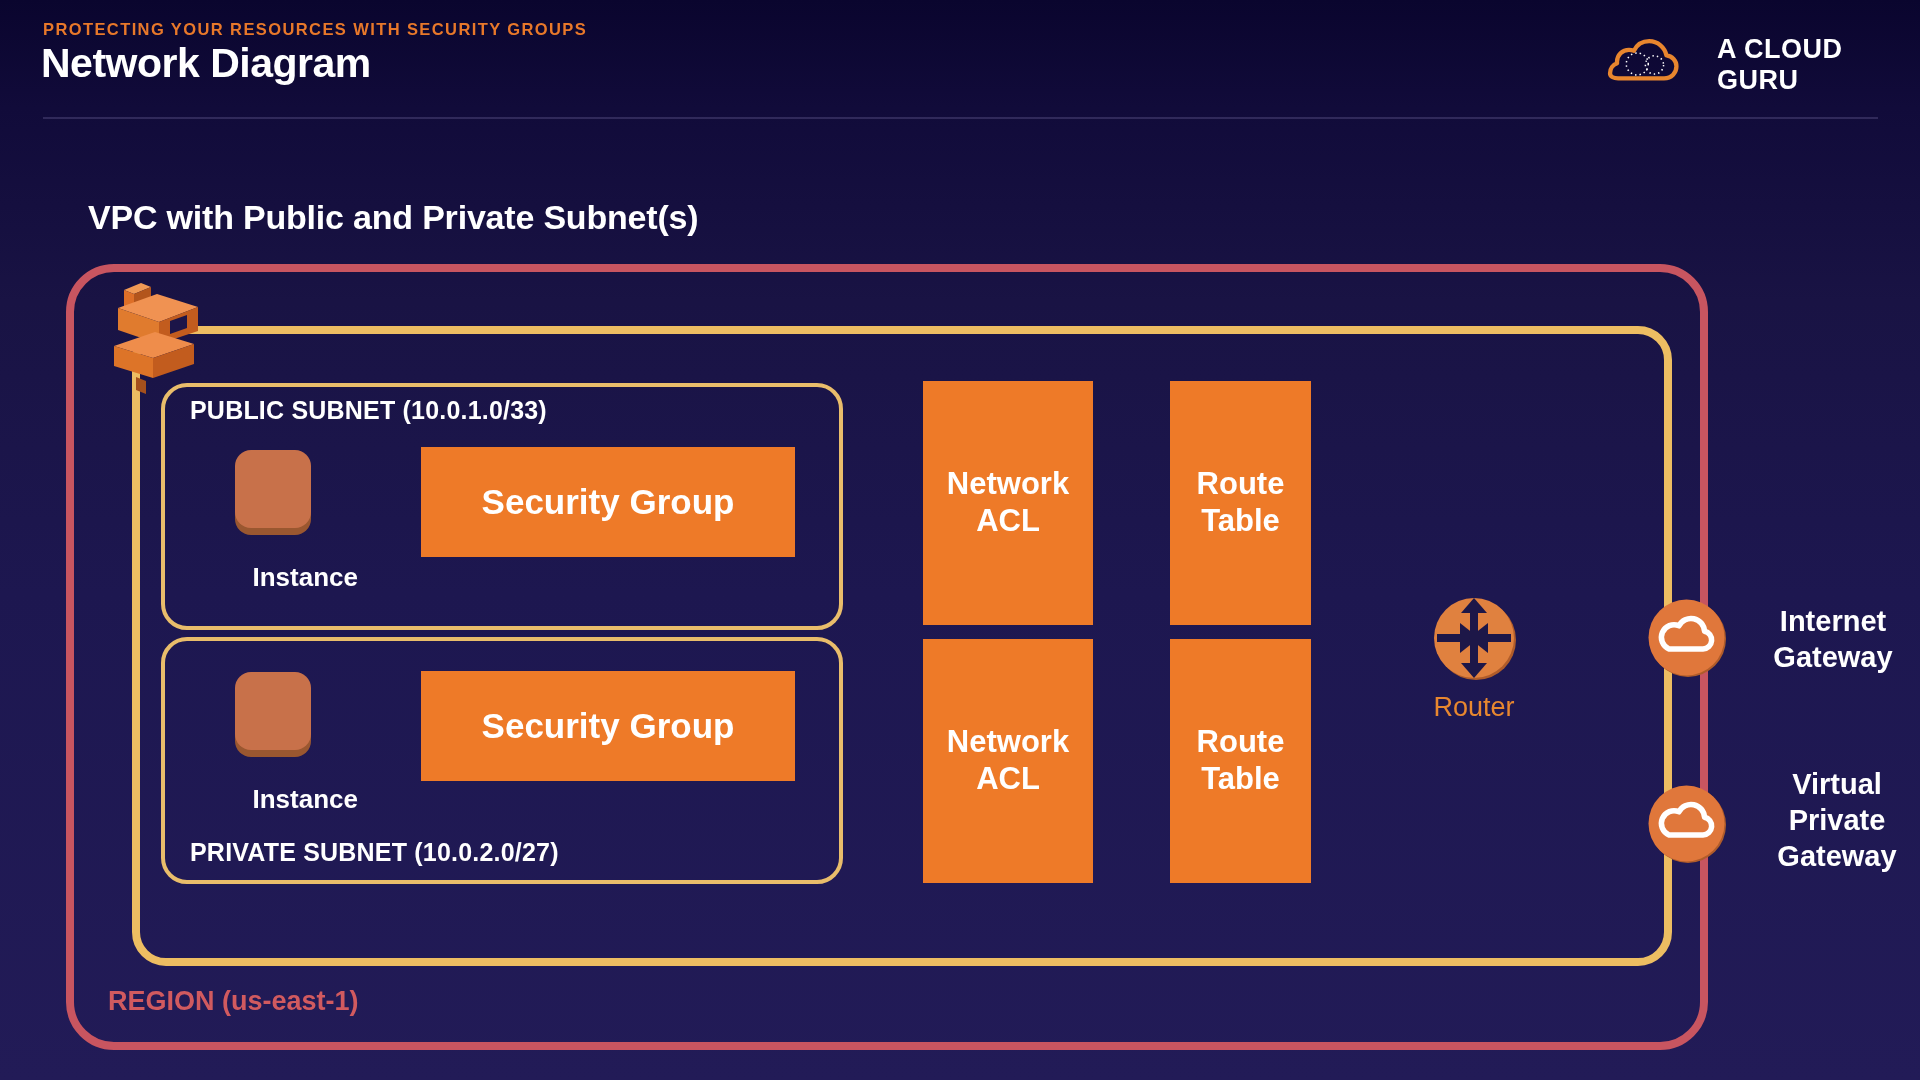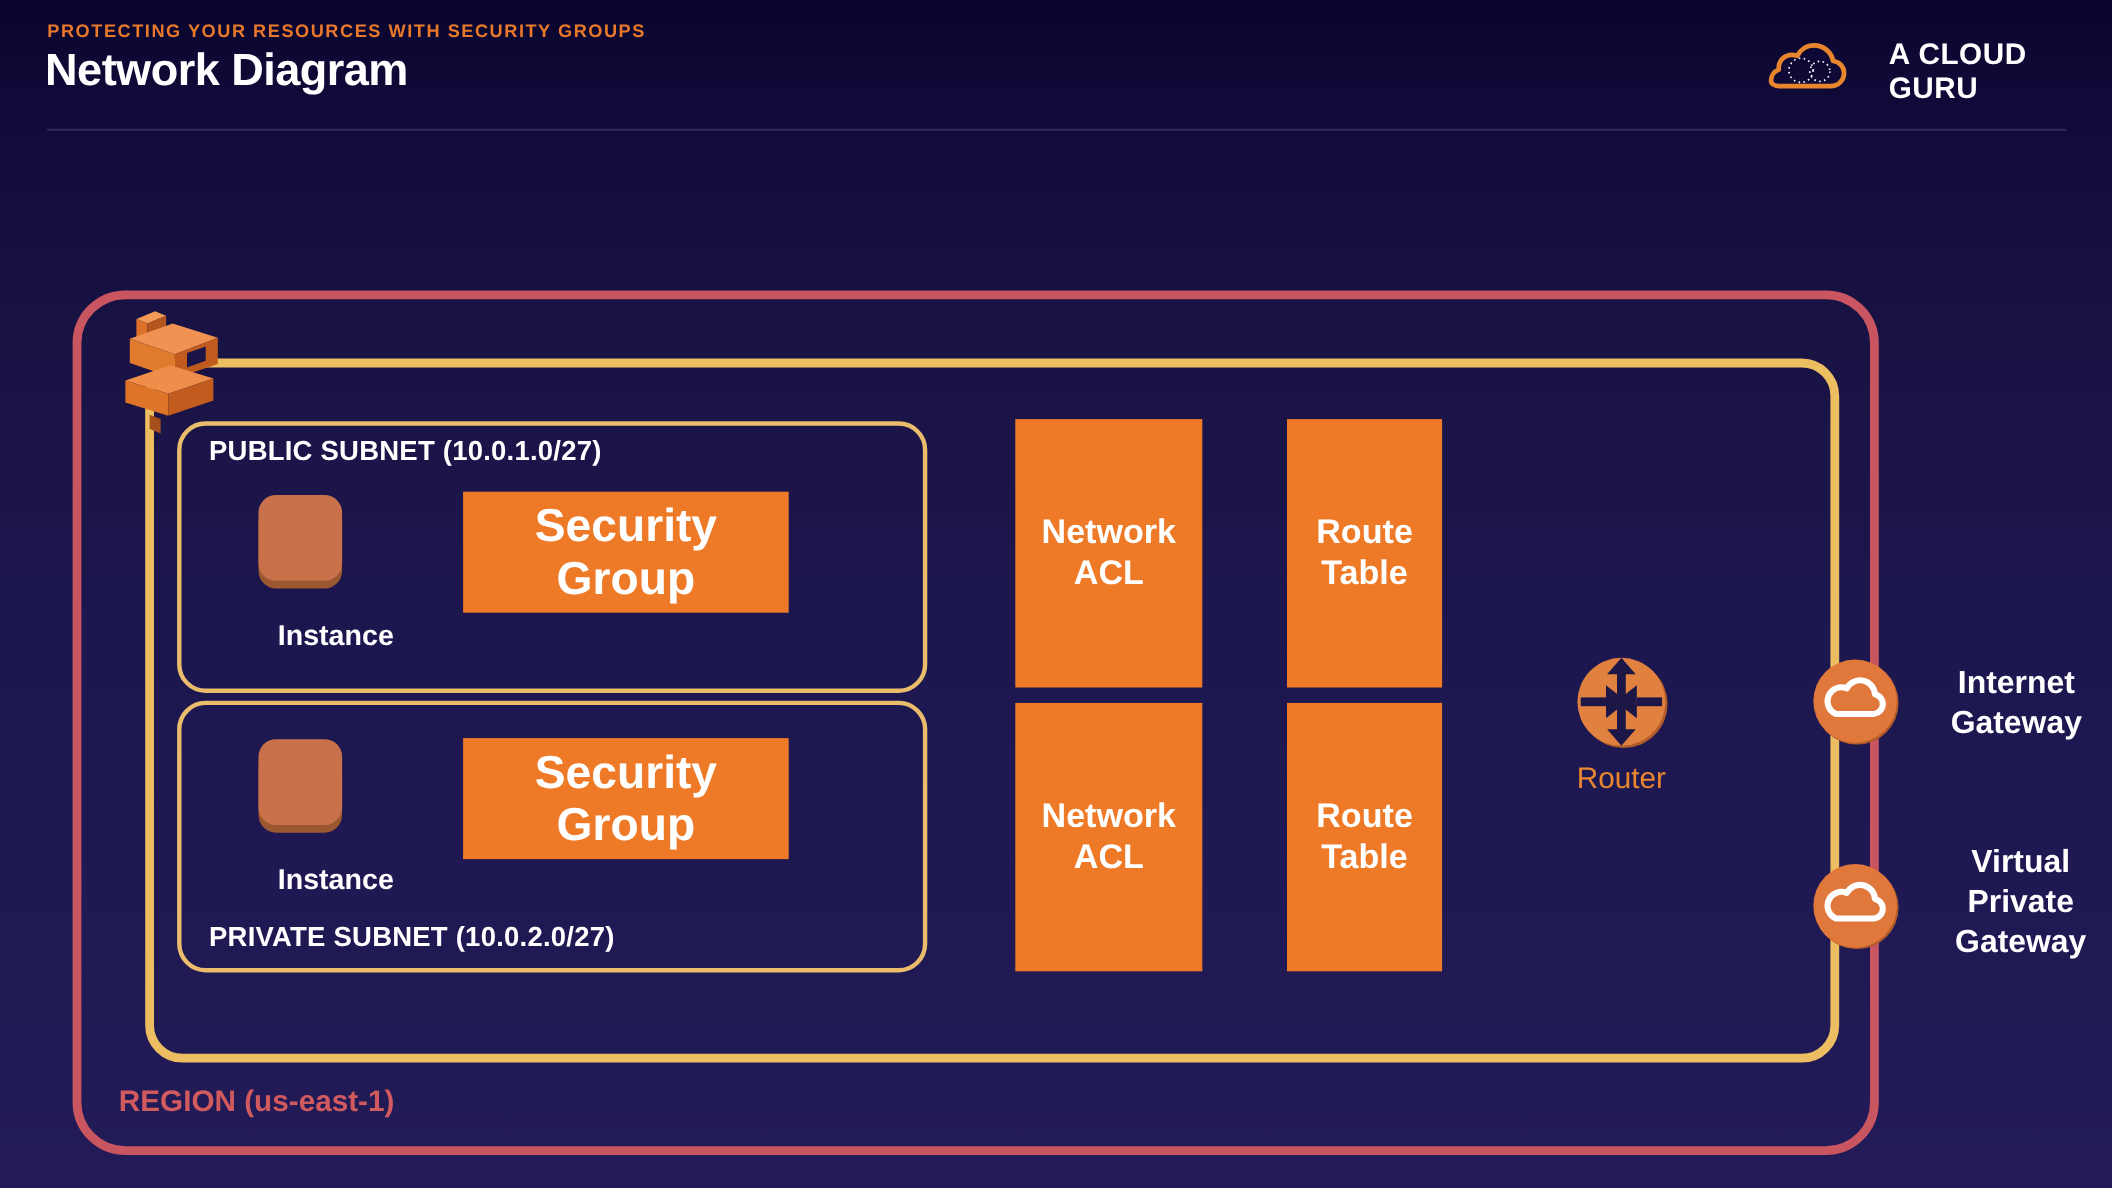--- a/index.html
+++ b/index.html
@@ -24,21 +24,21 @@
   .subnet-box{width:674px;height:239px;border:4px solid #e9bd6b;border-radius:26px;}
   .subnet-public{left:161px;top:383px;}
   .subnet-private{left:161px;top:637px;}
   .subnet-label{font-size:25px;font-weight:800;color:#ffffff;letter-spacing:0.2px;}
   .lbl-public{left:190px;top:396px;}
   .lbl-private{left:190px;top:838px;}
   .vpc-label{left:171px;top:908px;font-size:27px;font-weight:800;color:#eebd5a;}
   .region-label{left:108px;top:986px;font-size:27px;font-weight:800;color:#d15a5f;text-align:center;}
   
   .orange-box{background:#ee7a28;color:#ffffff;font-weight:800;display:flex;align-items:center;justify-content:center;text-align:center;}
-  .sg-box{width:296px;height:110px;font-size:42px;}
+  .sg-box{width:374px;height:110px;font-size:35px;}
   .sg-public{left:421px;top:447px;}
   .sg-private{left:421px;top:671px;}
   .col-box{font-size:31px;line-height:1.18;padding:0 14px;box-sizing:border-box;}
   .acl-top{left:923px;top:381px;width:170px;height:244px;}
   .rt-top{left:1170px;top:381px;width:141px;height:244px;}
   .acl-bottom{left:923px;top:639px;width:170px;height:244px;}
   .rt-bottom{left:1170px;top:639px;width:141px;height:244px;}
   
   .instance{width:76px;height:78px;border-radius:16px;background:#c8714a;box-shadow:0 7px 0 #9a5730;}
   .inst-pub{left:235px;top:450px;}
@@ -70,20 +70,21 @@
     <span>
       <svg width="86" height="56" viewBox="0 0 90 58">
         <path d="M19,45 L67,45 C75,45 80,39 80,32.5 C80,26.5 75.5,21.7 69.5,21.1 C68,12.6 60.5,6.2 51.5,6.2 C44.5,6.2 38.5,10.2 35.5,16.2 C33.9,15.6 32.2,15.2 30.3,15.2 C23.3,15.2 17.8,20.8 17.8,27.8 C17.8,28.3 17.8,28.8 17.9,29.3 C13.6,30.9 10.5,35 10.5,39.6 C10.5,42.9 14,45 19,45 Z" fill="none" stroke="#e8862e" stroke-width="4.5" stroke-linejoin="round"></path>
         <circle cx="39" cy="30" r="11.5" fill="none" stroke="#ffffff" stroke-width="1.6" stroke-dasharray="1.5 3.2"></circle>
         <circle cx="57" cy="31" r="9.5" fill="none" stroke="#ffffff" stroke-width="1.6" stroke-dasharray="1.5 3.2"></circle>
       </svg>
     </span>
     <span class="brand-text">A CLOUD GURU</span>
   </div>
 
+  <div class="abs section-title">VPC with Public and Private Subnet(s)</div>
 
   <div class="abs region-box"></div>
   <div class="abs vpc-box"></div>
 
   <div class="abs vpc-icon">
     <svg width="95" height="122" viewBox="0 0 95 122">
 
       <polygon points="14,16 31,9 41,13 24,20" fill="#f09a55"></polygon>
       <polygon points="14,16 24,20 24,37 14,33" fill="#dd6f28"></polygon>
       <polygon points="24,20 41,13 41,30 24,37" fill="#b3551c"></polygon>
@@ -95,21 +96,21 @@
 
       <polygon points="4,72 45,58 84,70 43,84" fill="#ef8d4b"></polygon>
       <polygon points="4,72 43,84 43,104 4,92" fill="#dd7428"></polygon>
       <polygon points="43,84 84,70 84,90 43,104" fill="#c25c1e"></polygon>
 
       <polygon points="26,103 36,107 36,120 26,116" fill="#a5501c"></polygon>
     </svg>
   </div>
 
   <div class="abs subnet-box subnet-public"></div>
-  <div class="abs subnet-label lbl-public">PUBLIC SUBNET (10.0.1.0/27)</div>
+  <div class="abs subnet-label lbl-public">PUBLIC SUBNET (10.0.1.0/33)</div>
   <div class="abs instance inst-pub"></div>
   <div class="abs instance-label inst-lbl-pub">Instance</div>
   <div class="abs orange-box sg-box sg-public">Security Group</div>
 
   <div class="abs subnet-box subnet-private"></div>
   <div class="abs instance inst-priv"></div>
   <div class="abs instance-label inst-lbl-priv">Instance</div>
   <div class="abs orange-box sg-box sg-private">Security Group</div>
   <div class="abs subnet-label lbl-private">PRIVATE SUBNET (10.0.2.0/27)</div>
 

